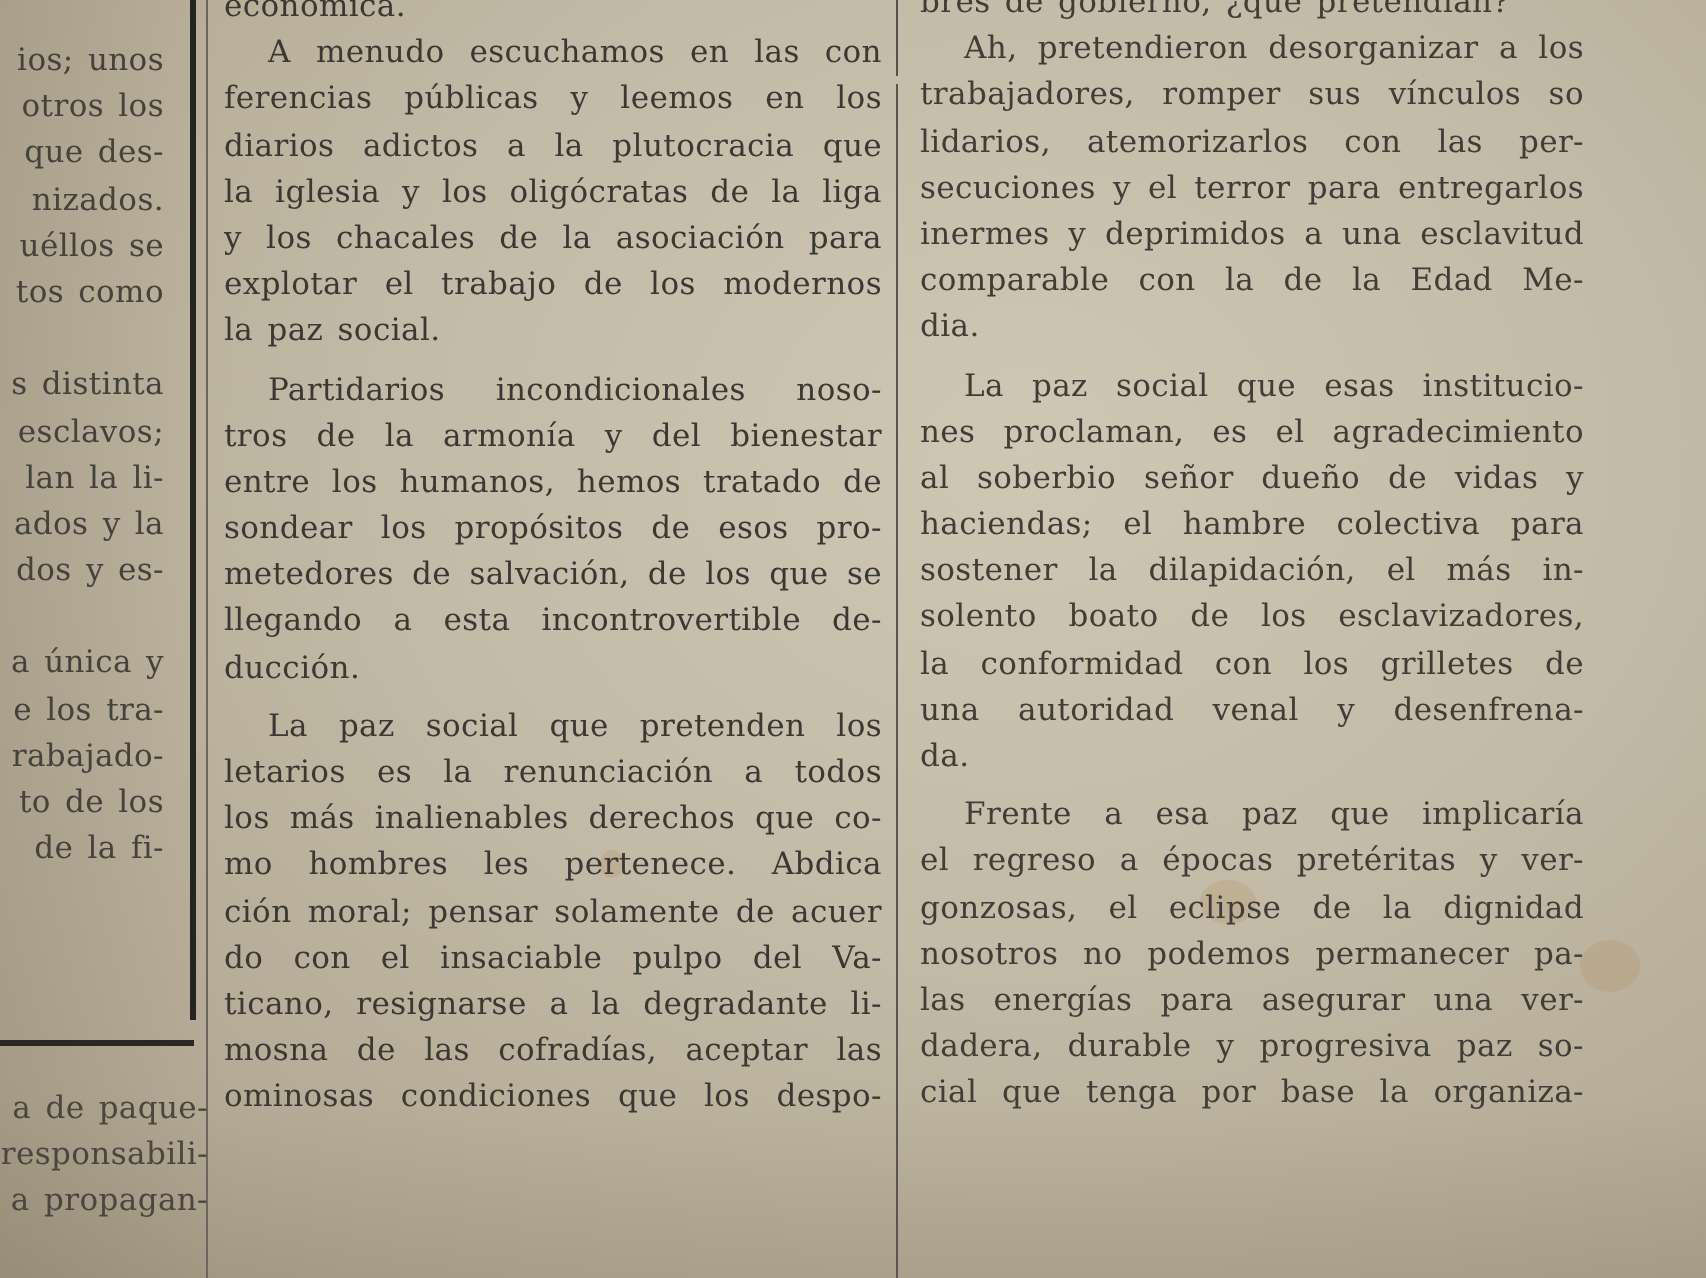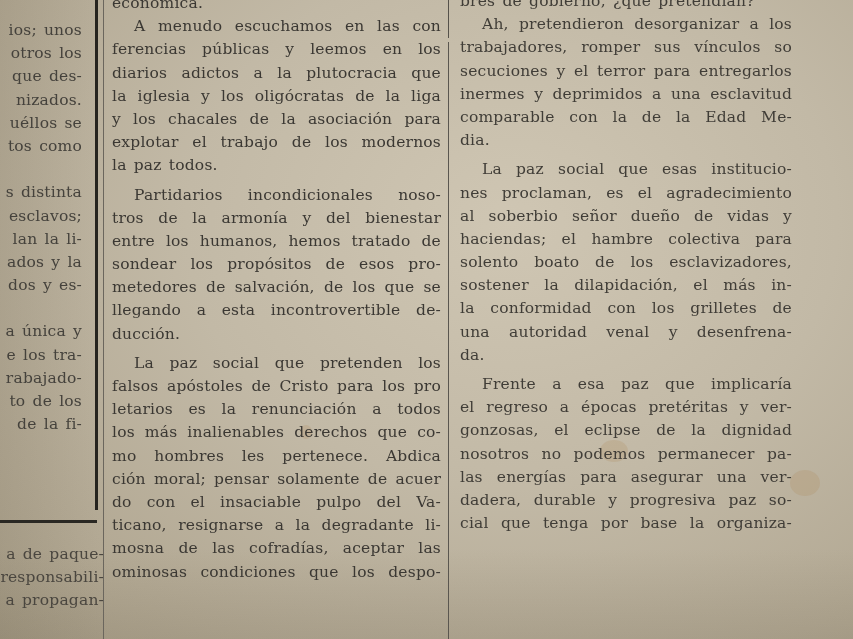--- a/index.html
+++ b/index.html
@@ -172,57 +172,57 @@
   </div>
 
   <div id="col-middle" class="col">
     <span class="line">económica.</span>
     <span class="line indent justify">A menudo escuchamos en las con</span>
     <span class="line justify">ferencias públicas y leemos en los</span>
     <span class="line justify">diarios adictos a la plutocracia que</span>
     <span class="line justify">la iglesia y los oligócratas de la liga</span>
     <span class="line justify">y los chacales de la asociación para</span>
     <span class="line justify">explotar el trabajo de los modernos</span>
-    <span class="line">la paz todos.</span>
+    <span class="line">la paz social.</span>
     <span class="line blank" style="height:6px"></span>
     <span class="line indent justify">Partidarios incondicionales noso-</span>
     <span class="line justify">tros de la armonía y del bienestar</span>
     <span class="line justify">entre los humanos, hemos tratado de</span>
     <span class="line justify">sondear los propósitos de esos pro-</span>
     <span class="line justify">metedores de salvación, de los que se</span>
     <span class="line justify">llegando a esta incontrovertible de-</span>
     <span class="line">ducción.</span>
     <span class="line blank" style="height:6px"></span>
     <span class="line indent justify">La paz social que pretenden los</span>
-    <span class="line justify">falsos apóstoles de Cristo para los pro</span>
     <span class="line justify">letarios es la renunciación a todos</span>
     <span class="line justify">los más inalienables derechos que co-</span>
     <span class="line justify">mo hombres les pertenece. Abdica</span>
     <span class="line justify">ción moral; pensar solamente de acuer</span>
     <span class="line justify">do con el insaciable pulpo del Va-</span>
     <span class="line justify">ticano, resignarse a la degradante li-</span>
     <span class="line justify">mosna de las cofradías, aceptar las</span>
     <span class="line justify">ominosas condiciones que los despo-</span>
   </div>
 
   <div id="col-right" class="col">
     <span class="line">bres de gobierno, ¿qué pretendían?</span>
     <span class="line indent justify">Ah, pretendieron desorganizar a los</span>
     <span class="line justify">trabajadores, romper sus vínculos so</span>
+    <span class="line justify">lidarios, atemorizarlos con las per-</span>
     <span class="line justify">secuciones y el terror para entregarlos</span>
     <span class="line justify">inermes y deprimidos a una esclavitud</span>
     <span class="line justify">comparable con la de la Edad Me-</span>
     <span class="line">dia.</span>
     <span class="line blank" style="height:6px"></span>
     <span class="line indent justify">La paz social que esas institucio-</span>
     <span class="line justify">nes proclaman, es el agradecimiento</span>
     <span class="line justify">al soberbio señor dueño de vidas y</span>
     <span class="line justify">haciendas; el hambre colectiva para</span>
+    <span class="line justify">sostener la dilapidación, el más in-</span>
     <span class="line justify">solento boato de los esclavizadores,</span>
-    <span class="line justify">sostener la dilapidación, el más in-</span>
     <span class="line justify">la conformidad con los grilletes de</span>
     <span class="line justify">una autoridad venal y desenfrena-</span>
     <span class="line">da.</span>
     <span class="line blank" style="height:6px"></span>
     <span class="line indent justify">Frente a esa paz que implicaría</span>
     <span class="line justify">el regreso a épocas pretéritas y ver-</span>
     <span class="line justify">gonzosas, el eclipse de la dignidad</span>
     <span class="line justify">nosotros no podemos permanecer pa-</span>
     <span class="line justify">las energías para asegurar una ver-</span>
     <span class="line justify">dadera, durable y progresiva paz so-</span>

